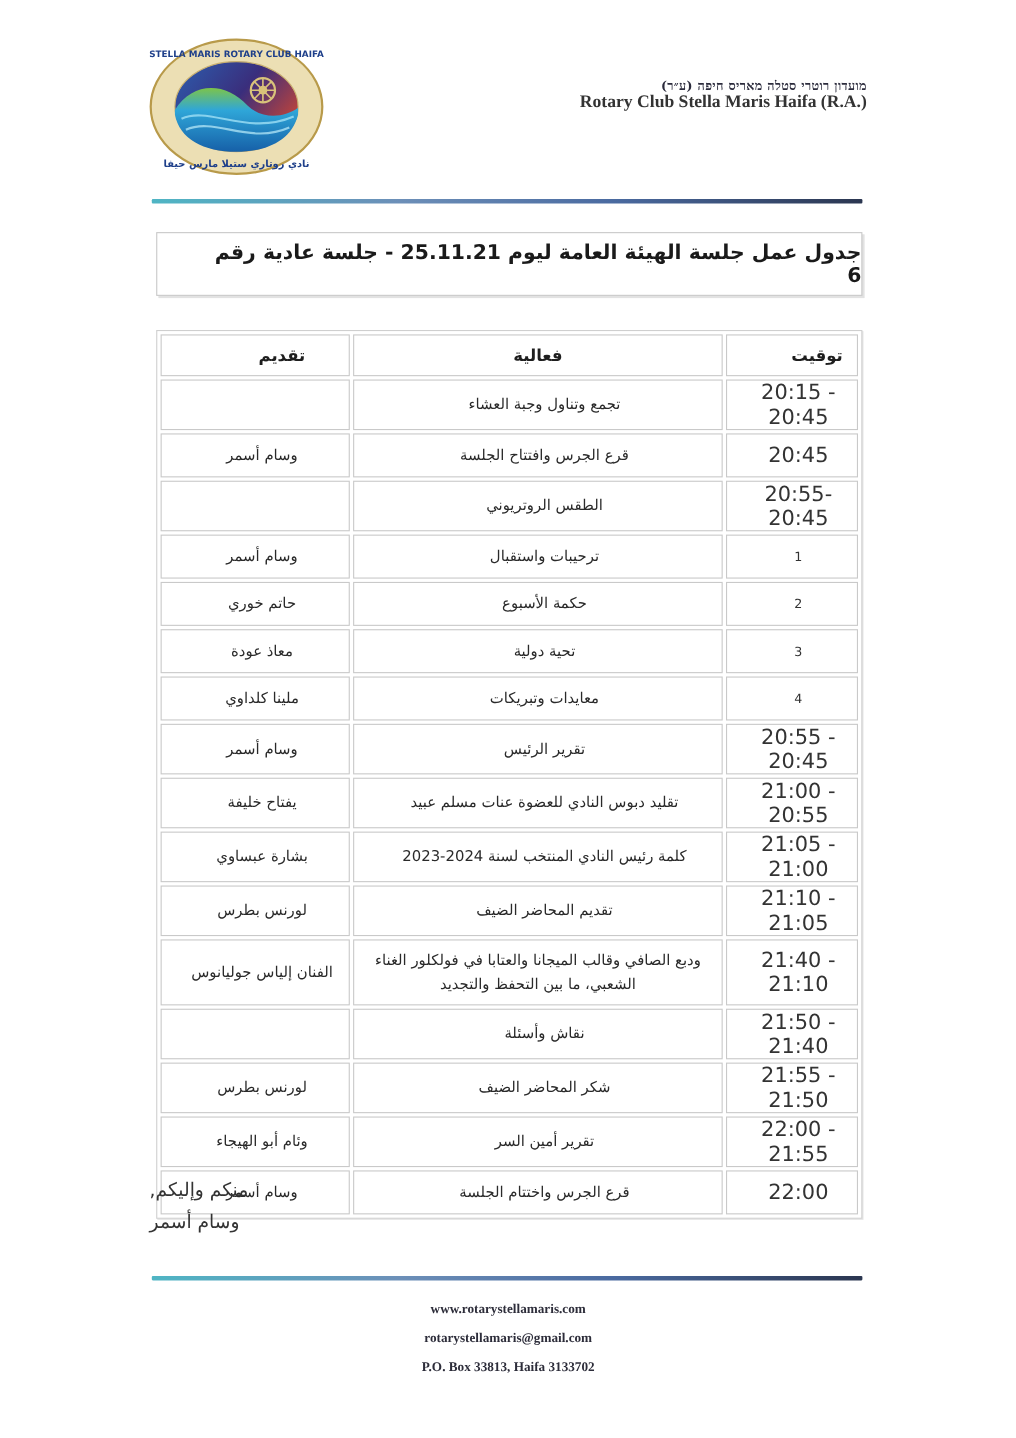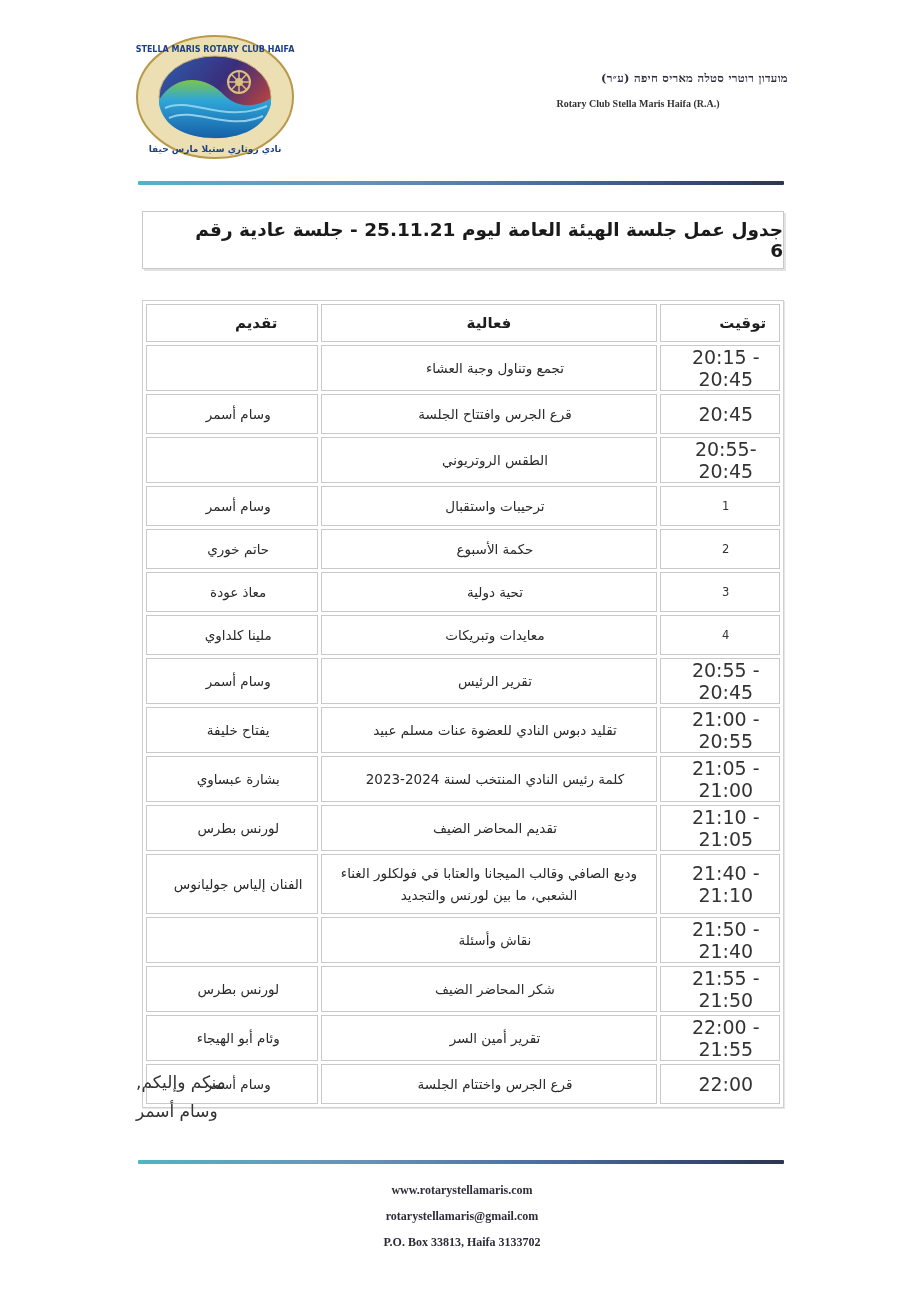--- a/index.html
+++ b/index.html
@@ -4,21 +4,21 @@
   <style>
     * { box-sizing: border-box; margin: 0; padding: 0; }
     html, body { width: 924px; height: 1307px; background: #ffffff; }
     body { position: relative; font-family: "DejaVu Sans", sans-serif; color: #222; overflow: hidden; }
 
     .logo { position: absolute; left: 135px; top: 34px; width: 160px; height: 126px; }
 
     .header-text { position: absolute; right: 136px; top: 62px; width: 300px; text-align: right; font-family: "DejaVu Serif", serif; color: #2b2b3c; }
     .header-text .ar { font-size: 15px; font-weight: bold; line-height: 20px; direction: rtl; }
     .header-text .he { font-size: 11.5px; font-weight: bold; margin-top: 9px; line-height: 14px; direction: rtl; letter-spacing: 0.3px; }
-    .header-text .en { font-size: 10px; font-weight: bold; margin-top: 11px; line-height: 15px; font-family: "Liberation Serif", serif; color: #333; text-align: center; }
+    .header-text .en { font-size: 16px; font-weight: bold; line-height: 15px; font-family: "Liberation Serif", serif; color: #333; }
 
     .rule { position: absolute; left: 138px; width: 646px; height: 4px; border-radius: 1px;
             background: linear-gradient(90deg, #4fb5c4 0%, #6c8fb8 35%, #4a6aa0 65%, #2b3650 100%); }
     .rule.top { top: 181px; }
     .rule.bottom { top: 1160px; }
 
     .title-box { position: absolute; left: 142px; top: 211px; width: 642px; height: 58px;
                  border: 1px solid #c8c8c8; box-shadow: 2px 2px 0 #e2e2e2; display: flex; align-items: center; justify-content: center; padding-left: 40px; }
     .title-box .title { font-size: 18.5px; font-weight: bold; direction: rtl; color: #1a1a1a; }
 
@@ -143,21 +143,21 @@
       <td>كلمة رئيس النادي  المنتخب لسنة 2024-2023</td>
       <td>بشارة عبساوي</td>
     </tr>
     <tr>
       <td class="time">21:10 - 21:05</td>
       <td>تقديم المحاضر الضيف</td>
       <td>لورنس بطرس</td>
     </tr>
     <tr class="tall">
       <td class="time">21:40 - 21:10</td>
-      <td style="padding: 0 18px;">ودبع الصافي وقالب الميجانا والعتابا في فولكلور الغناء الشعبي، ما بين لورنس والتجديد</td>
+      <td style="padding: 0 18px;">ودبع الصافي وقالب الميجانا والعتابا في فولكلور الغناء الشعبي، ما بين التحفظ والتجديد</td>
       <td>الفنان إلياس جوليانوس</td>
     </tr>
     <tr>
       <td class="time">21:50 - 21:40</td>
       <td>نقاش وأسئلة</td>
       <td></td>
     </tr>
     <tr>
       <td class="time">21:55 - 21:50</td>
       <td>شكر المحاضر  الضيف</td>

